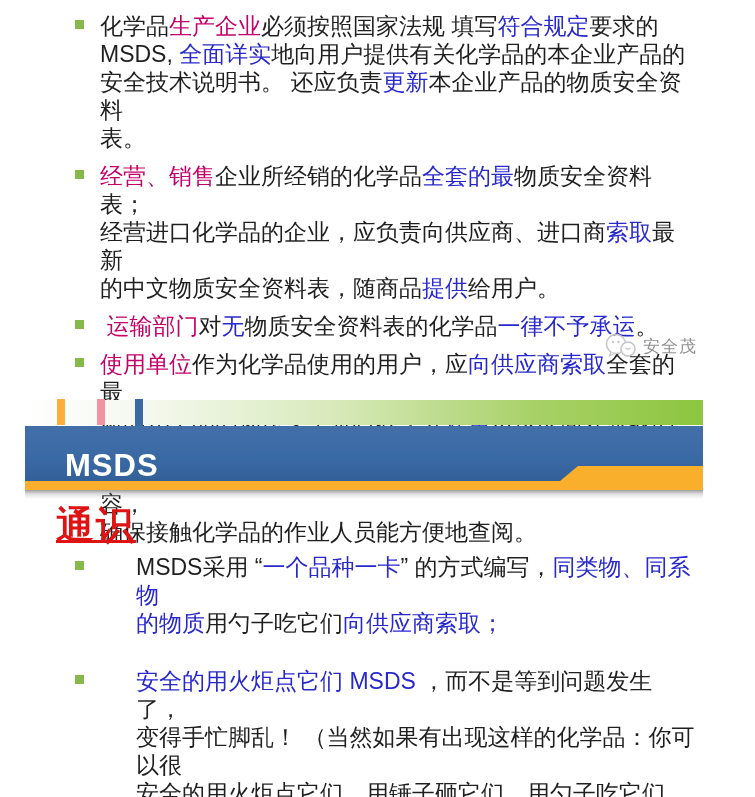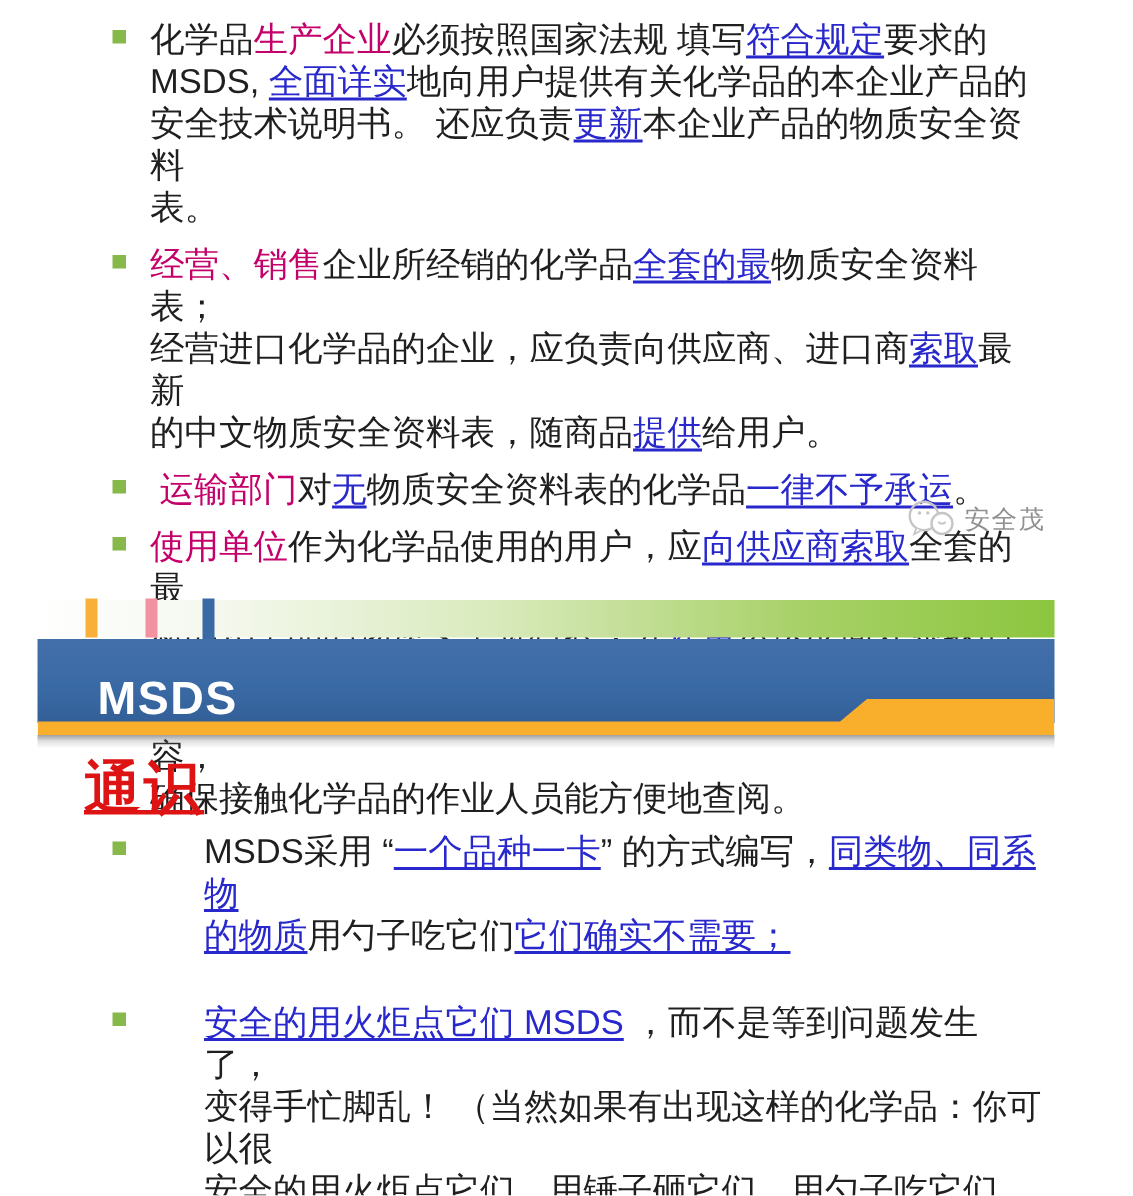--- a/index.html
+++ b/index.html
@@ -11,21 +11,21 @@
   .section{position:absolute;left:75px;width:622px;}
   .section-1{top:12px;}
   .section-2{top:553px;}
   .bullet-row{display:flex;align-items:flex-start;margin-bottom:10px;}
   .section-2 .bullet-row{margin-bottom:30px;gap:36px;}
   .bullet-sq{flex:none;width:9px;height:9px;margin:8px 16px 0 0;background:var(--bullet_green);}
   .bullet-text{font-size:23px;line-height:28px;white-space:pre-wrap;letter-spacing:0;}
   .seg-black{color:var(--text);}
   .seg-magenta{color:var(--magenta);}
   .seg-blue{color:var(--blue);}
-  .seg-u{text-decoration:underline;text-decoration-thickness:2px;text-underline-offset:3px;}
+  .seg-u{text-decoration-thickness:2px;text-underline-offset:3px;}
   
   .watermark{position:absolute;left:603px;top:332px;display:flex;align-items:center;}
   .wm-icon{width:36px;height:28px;margin-right:4px;}
   .wm-label{font-size:17px;color:var(--watermark_gray);letter-spacing:1px;}
   
   .strip{
     position:absolute;left:25px;top:400px;width:678px;height:25px;
     background:linear-gradient(90deg,#ffffff 0%,#f4f8ee 18%,#d9eabc 45%,#a8d168 75%,#8cc63e 100%);
   }
   .accent-bar{position:absolute;top:399px;width:8px;height:26px;}
@@ -107,21 +107,21 @@
   <div class="orange-ribbon"></div>
   <div class="banner-shadow"></div>
   <div class="banner-title">MSDS</div>
 
   <div class="section-heading">通识</div>
 
   <div class="section section-2">
     <div class="bullet-row">
       <span class="bullet-sq"></span>
       <div class="bullet-text"><span class="seg-black">MSDS采用 “</span><span class="seg-blue seg-u">一个品种一卡</span><span class="seg-black">” 的方式编写，</span><span class="seg-blue seg-u">同类物、同系物
-的物质</span><span class="seg-black">用勺子吃它们</span><span class="seg-blue seg-u">它们确实不需要；</span></div>
+的物质</span><span class="seg-black">用勺子吃它们</span><span class="seg-blue seg-u">向供应商索取；</span></div>
     </div>
     <div class="bullet-row">
       <span class="bullet-sq"></span>
       <div class="bullet-text"><span class="seg-blue seg-u">安全的用火炬点它们 MSDS</span><span class="seg-black"> ，而不是等到问题发生了，
 变得手忙脚乱！ （当然如果有出现这样的化学品：你可以很
 安全的用火炬点它们，用锤子砸它们，用勺子吃它们，那么
 它们确实不需要 MSDS）。</span></div>
     </div>
   </div>
 

